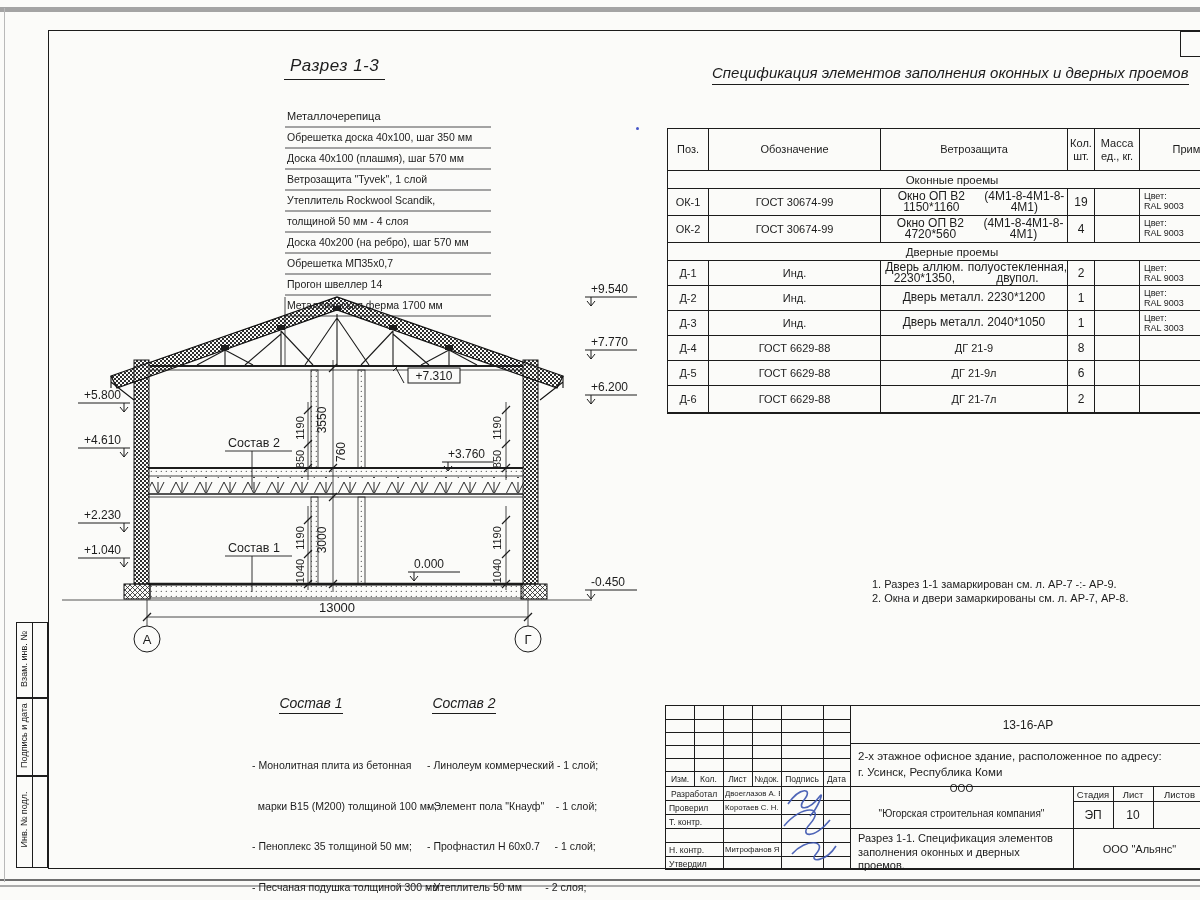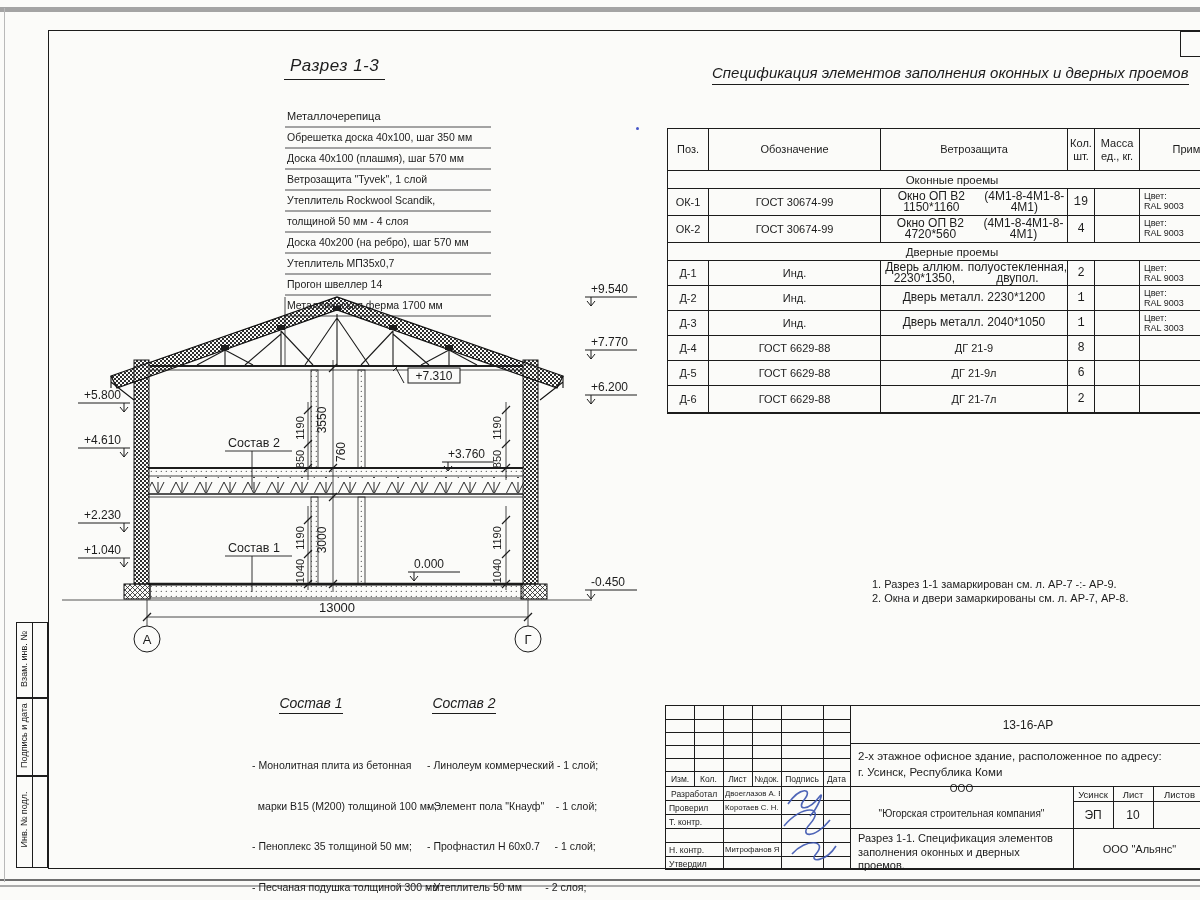--- a/index.html
+++ b/index.html
@@ -30,21 +30,21 @@
                   white-space:nowrap;overflow:hidden}
   
   .spec{left:667px;top:128px;display:grid;grid-template-columns:41px 172px 187px 27px 45px 97px;
         grid-template-rows:42px 18px 27px 27px 18px 25px 25px 25px 25px 25px 27px;
         border:1.6px solid #1c1c1c;font-size:11px}
   .sc{border-right:1px solid #1c1c1c;border-bottom:1px solid #1c1c1c;display:flex;
       align-items:center;justify-content:center;text-align:center;overflow:hidden}
   .sc.hdr{white-space:pre-line;line-height:12.5px;font-size:11px}
   .sc.grp{grid-column:1/-1;font-size:11.5px}
   .sc.nm{font-size:12px;line-height:11.5px;flex-direction:row}
-  .sc.qty{font-family:Liberation Mono, monospace;font-size:12px}
+  .sc.qty{font-family:Liberation Sans, sans-serif;font-size:12px}
   .sc.note{flex-direction:column;align-items:flex-start;justify-content:flex-start;
            font-size:9px;line-height:10px;padding:2px 0 0 4px;text-align:left}
   
   .notes{left:872px;top:577px;font-size:11px;line-height:14px;white-space:nowrap}
   
   .sos-t{font-style:italic;font-size:14px;border-bottom:1.2px solid #1c1c1c;padding-bottom:2px;display:inline-block}
   .sos-list{font-size:10.5px;line-height:13.5px;white-space:pre}
   
   .stamp{left:665px;top:705px;width:540px;height:163px;border:1.6px solid #1c1c1c}
   .tl{position:absolute;background:#1c1c1c}
@@ -86,21 +86,21 @@
 </div>
 
 <div class="abs roof-list">
   <div class="row" style="font-size:11px">Металлочерепица</div>
   <div class="row">Обрешетка доска 40х100, шаг 350 мм</div>
   <div class="row">Доска 40х100 (плашмя), шаг 570 мм</div>
   <div class="row">Ветрозащита "Tyvek", 1 слой</div>
   <div class="row">Утеплитель Rockwool Scandik,</div>
   <div class="row">толщиной 50 мм - 4 слоя</div>
   <div class="row">Доска 40х200 (на ребро), шаг 570 мм</div>
-  <div class="row">Утеплитель МП35х0,7</div>
+  <div class="row">Обрешетка МП35х0,7</div>
   <div class="row">Прогон швеллер 14</div>
   <div class="row">Металлическая ферма 1700 мм</div>
 </div>
 
 <svg class="abs" style="left:55px;top:280px" width="600" height="390" viewBox="55 280 600 390">
   <defs>
     <pattern id="pat-check" width="4" height="4" patternUnits="userSpaceOnUse">
       <rect x="0" y="0" width="2" height="2" fill="#2e2e2e"></rect>
         <rect x="2" y="2" width="2" height="2" fill="#2e2e2e"></rect>
     </pattern>
@@ -426,21 +426,21 @@
   <div class="tb-txt" style="left:3px;top:111px;width:54px">Т. контр.</div>
   <div class="tb-txt" style="left:3px;top:139px;width:54px">Н. контр.</div>
   <div class="tb-txt" style="left:59px;top:139px;width:55px;font-size:7.8px">Митрофанов Я. А.</div>
   <div class="tb-txt" style="left:3px;top:153px;width:54px">Утвердил</div>
 
   <div class="tb-c" style="left:184px;top:0;width:356px;height:37px;font-size:12px">13-16-АР</div>
   <div class="tb-txt" style="left:192px;top:43px;width:345px;font-size:11.5px;line-height:15px">2-х этажное офисное здание, расположенное по адресу:</div>
   <div class="tb-txt" style="left:192px;top:59px;width:345px;font-size:11.5px;line-height:15px">г. Усинск, Республика Коми</div>
   <div class="tb-c" style="left:184px;top:74px;width:223px;height:16px;font-size:10px">ООО</div>
   <div class="tb-c" style="left:184px;top:99px;width:223px;height:16px;font-size:10px">"Югорская строительная компания"</div>
-  <div class="tb-c" style="left:407px;top:81px;width:40px;height:14px;font-size:9.5px">Усинск</div>
+  <div class="tb-c" style="left:407px;top:81px;width:40px;height:14px;font-size:9.5px">Стадия</div>
   <div class="tb-c" style="left:447px;top:81px;width:40px;height:14px;font-size:9.5px">Лист</div>
   <div class="tb-c" style="left:487px;top:81px;width:53px;height:14px;font-size:9.5px">Листов</div>
   <div class="tb-c" style="left:407px;top:96px;width:40px;height:26px;font-size:12px">ЭП</div>
   <div class="tb-c" style="left:447px;top:96px;width:40px;height:26px;font-size:12px">10</div>
   <div class="tb-txt" style="left:192px;top:126px;width:210px;font-size:11px;line-height:13.5px;white-space:normal">Разрез 1-1. Спецификация элементов заполнения оконных и дверных проемов.</div>
   <div class="tb-c" style="left:407px;top:122px;width:133px;height:41px;font-size:11px">ООО "Альянс"</div>
 
   <svg style="position:absolute;left:108px;top:76px" width="80" height="87" viewBox="0 0 80 87">
     <g fill="none" stroke="#3c55b0" stroke-width="1.6" opacity="0.9">
       <path d="M14,22 C26,4 40,6 30,18 C22,28 34,30 46,14 C50,9 44,26 36,34"></path>

